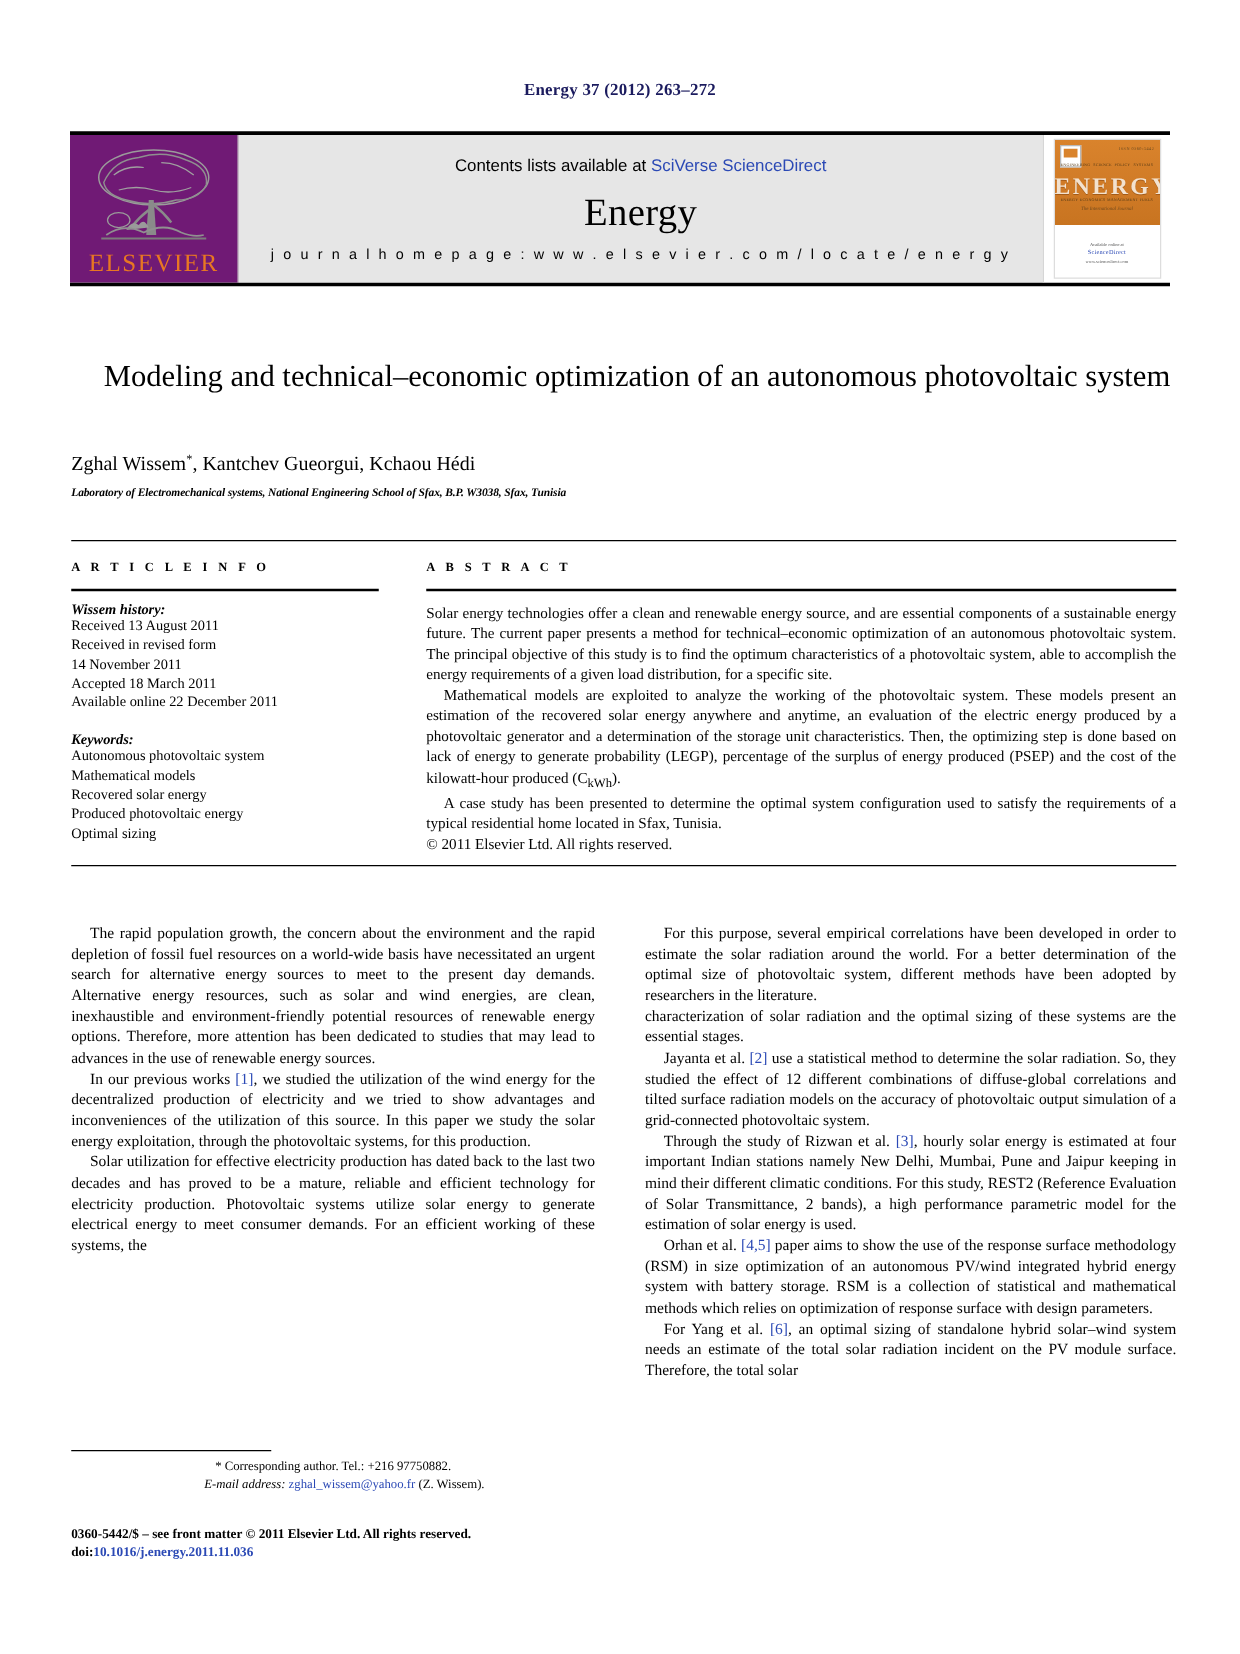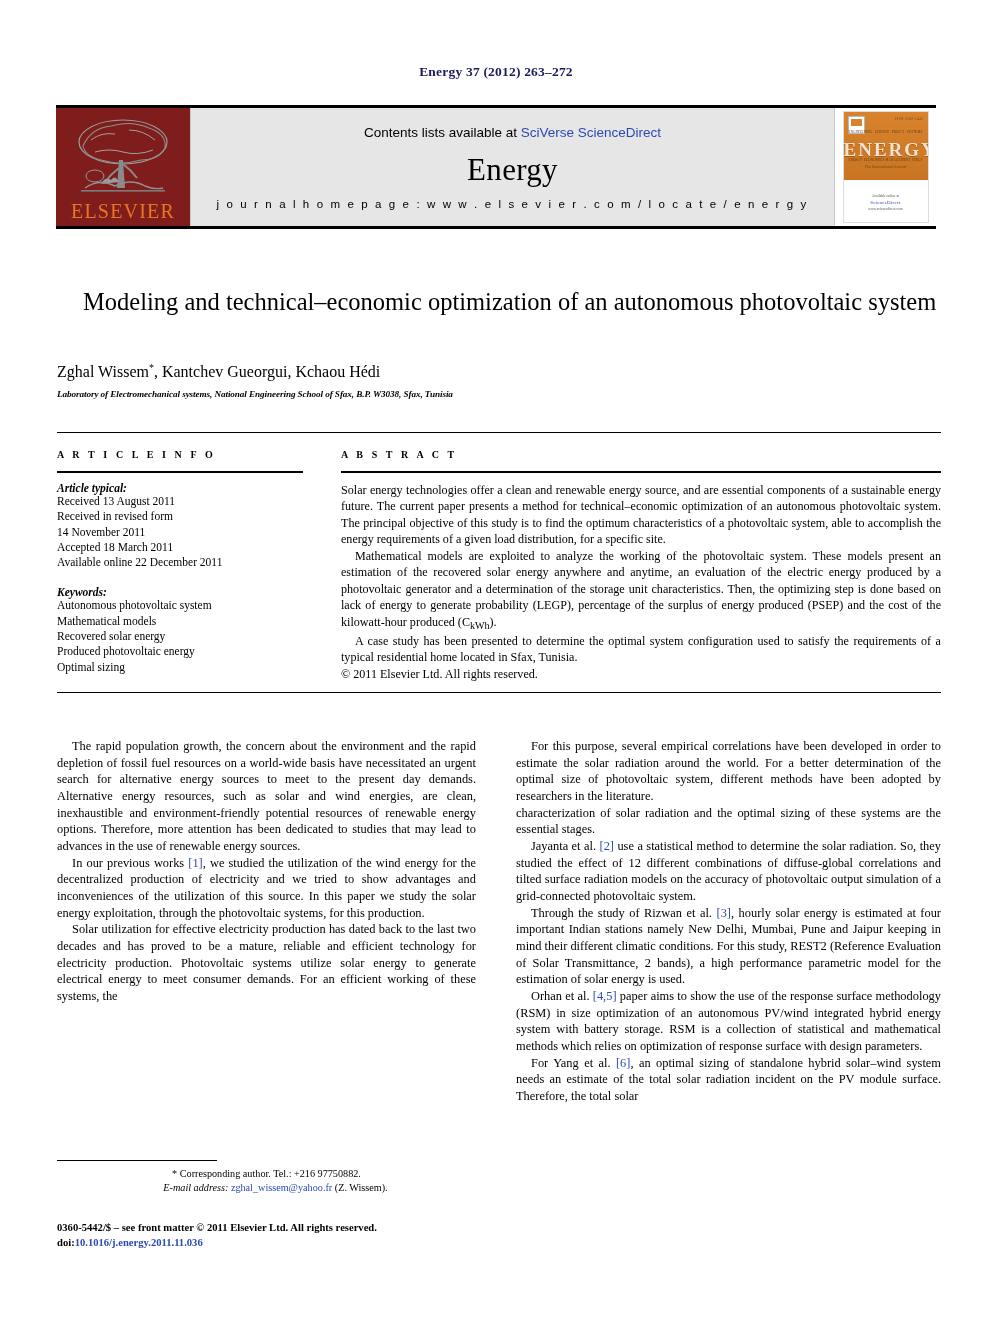--- a/index.html
+++ b/index.html
@@ -25,21 +25,21 @@
   
   .masthead {
     position:absolute; left:56px; top:105px; width:880px; height:124px;
     border-top:3px solid #000; border-bottom:3px solid #000;
     box-sizing:border-box;
     display:flex; align-items:stretch;
   }
   .mast-logo {
     width:135px; flex:0 0 135px;
     display:flex; flex-direction:column; align-items:center; justify-content:center;
-    background:#7f1d1d;
+    background:#701a75;
     border-right:1px solid #c9c9c9;
     padding-top:3px; box-sizing:border-box;
   }
   .tree-wrap { width:104px; height:84px; }
   .elsevier-word {
     font-family:"Liberation Serif", serif;
     color:#E87722; font-size:20px; letter-spacing:1.2px; font-weight:normal;
     line-height:1; margin-top:1px;
   }
   .mast-center {
@@ -267,21 +267,21 @@
   <div class="authors">
     <span>Zghal Wissem</span><sup>*</sup><span>, Kantchev Gueorgui, Kchaou Hédi</span>
   </div>
   <div class="affiliation">Laboratory of Electromechanical systems, National Engineering School of Sfax, B.P. W3038, Sfax, Tunisia</div>
 
   <div class="rule-top"></div>
 
   <div class="col-info">
     <div class="sec-label">A R T I C L E   I N F O</div>
     <div class="sec-rule"></div>
-    <div class="hist-title">Article typical:</div>
+    <div class="hist-title">Wissem history:</div>
     <div class="hist-line">Received 13 August 2011</div>
     <div class="hist-line">Received in revised form</div>
     <div class="hist-line">14 November 2011</div>
     <div class="hist-line">Accepted 18 March 2011</div>
     <div class="hist-line">Available online 22 December 2011</div>
 
     <div class="kw-block">
       <div class="kw-title">Keywords:</div>
       <div class="kw-line">Autonomous photovoltaic system</div>
       <div class="kw-line">Mathematical models</div>

